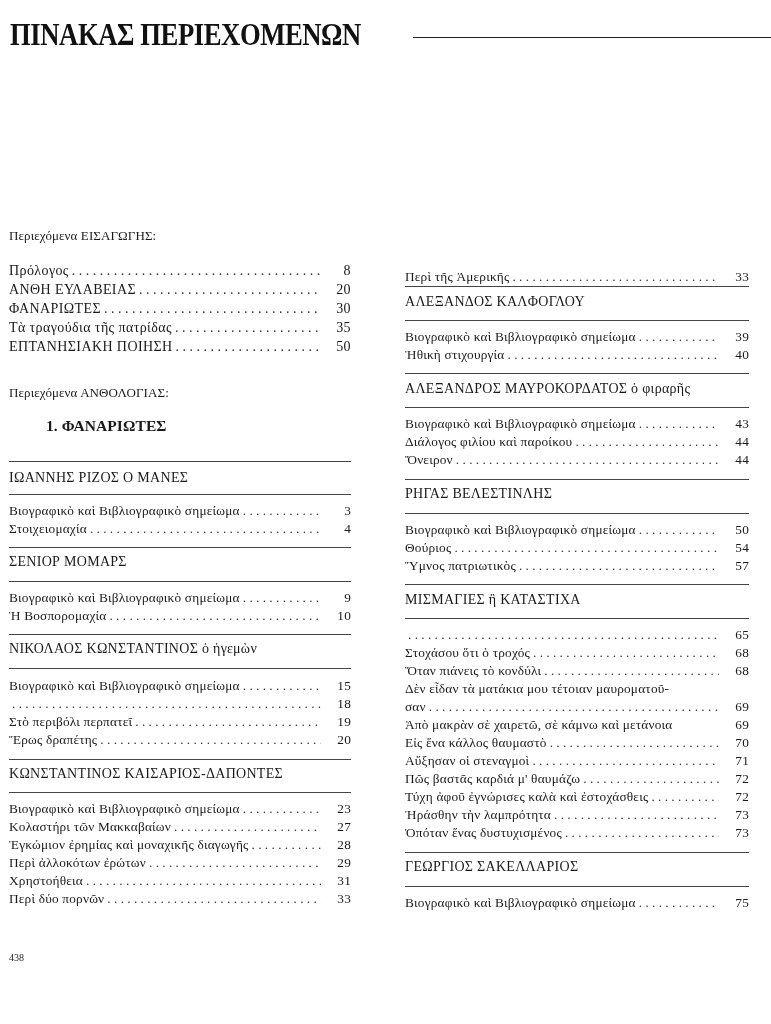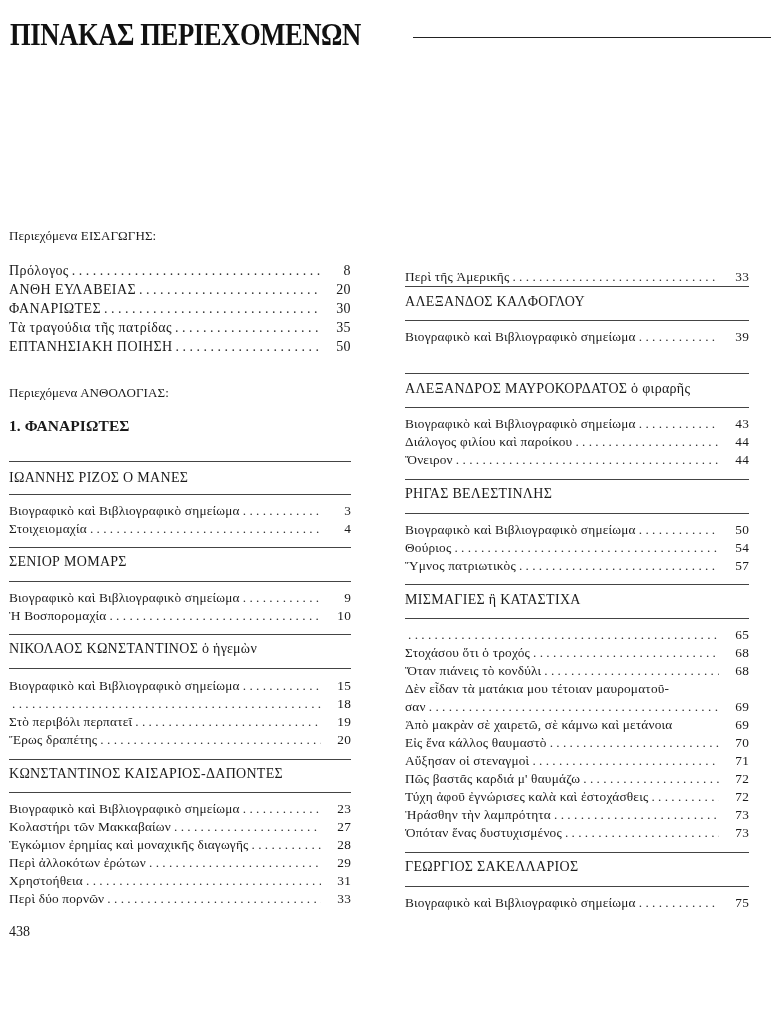--- a/index.html
+++ b/index.html
@@ -18,40 +18,40 @@
   }
   .title-rule {
     position: absolute; left: 413px; right: 0; top: 37px; height: 0;
     border-top: 1.5px solid #222;
   }
   .col { position: absolute; top: 0; }
   .col-left { left: 9px; width: 342px; }
   .col-right { left: 405px; width: 344px; }
   .abs { position: absolute; left: 0; right: 0; }
   .hdr { font-size: 13px; white-space: nowrap; letter-spacing: 0.1px; }
-  .bold-hdr { font-weight: bold; font-size: 15.5px; }
+  .bold-hdr { font-weight: bold; font-size: 15.5px; margin-left: 37px; }
   .entry {
     display: flex; align-items: center; font-size: 13.3px; line-height: 18px;
     white-space: nowrap; letter-spacing: 0.2px;
   }
   .entry .t { flex: 0 0 auto; }
   .entry .dots {
     flex: 1 1 auto; overflow: hidden; margin: 0 4px 0 3px; letter-spacing: 2.6px;
     color: #333;
   }
   .entry .dots::before {
     content: ". . . . . . . . . . . . . . . . . . . . . . . . . . . . . . . . . . . . . . . . . . . . . . . . . . . . . . . . . . . . . . . . . .";
     letter-spacing: 0;
   }
   .entry .pg { flex: 0 0 auto; min-width: 26px; text-align: right; }
   .entry.intro { font-size: 14px; line-height: 19px; letter-spacing: 0.4px; }
   .entry.nodots .dots::before { content: ""; }
   .rule { height: 0; border-top: 1px solid #444; }
   .author { font-size: 14px; white-space: nowrap; letter-spacing: 0.3px; }
-  .pagenum { position: absolute; left: 9px; top: 924px; font-size: 14px; }
+  .pagenum { position: absolute; left: 9px; top: 952px; font-size: 10px; }
 </style>
 </head>
 <body>
 
 <div class="title">
   <span class="title-text">ΠΙΝΑΚΑΣ ΠΕΡΙΕΧΟΜΕΝΩΝ</span>
 </div>
 <div class="title-rule"></div>
 
 <div class="col col-left">
@@ -195,20 +195,25 @@
 
   <div class="abs rule" style="top:286px"></div>
   <div class="abs author" style="top:294px">ΑΛΕΞΑΝΔΟΣ ΚΑΛΦΟΓΛΟΥ</div>
   <div class="abs rule" style="top:320px"></div>
   <div class="abs" style="top:328px">
     <div class="entry">
         <span class="t">Βιογραφικὸ καὶ Βιβλιογραφικὸ σημείωμα</span>
         <span class="dots"></span>
         <span class="pg">39</span>
       </div>
+    <div class="entry">
+        <span class="t">Ἠθικὴ στιχουργία</span>
+        <span class="dots"></span>
+        <span class="pg">40</span>
+      </div>
   </div>
 
   <div class="abs rule" style="top:373px"></div>
   <div class="abs author" style="top:381px">ΑΛΕΞΑΝΔΡΟΣ ΜΑΥΡΟΚΟΡΔΑΤΟΣ ὁ φιραρῆς</div>
   <div class="abs rule" style="top:407px"></div>
   <div class="abs" style="top:415px">
     <div class="entry">
         <span class="t">Βιογραφικὸ καὶ Βιβλιογραφικὸ σημείωμα</span>
         <span class="dots"></span>
         <span class="pg">43</span>

